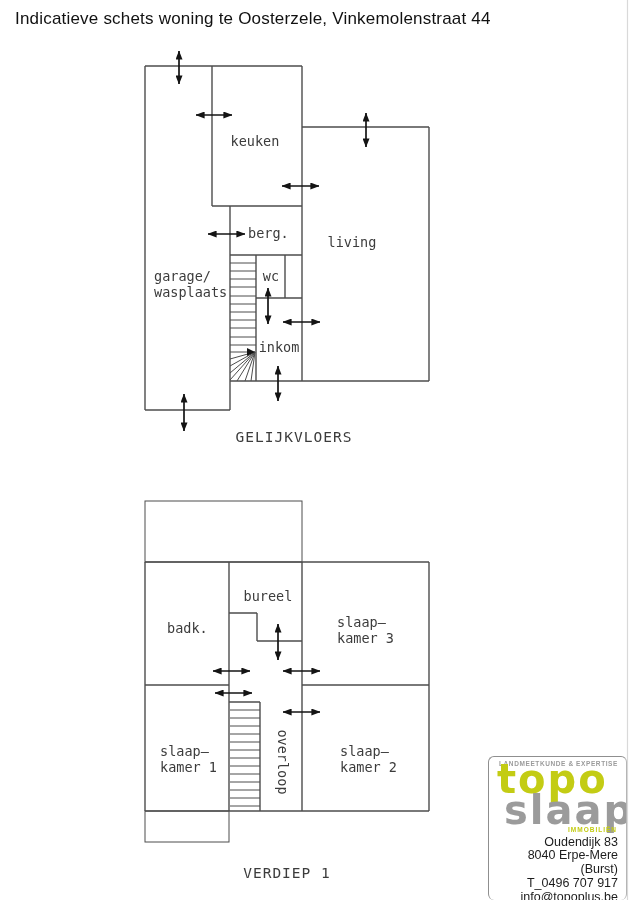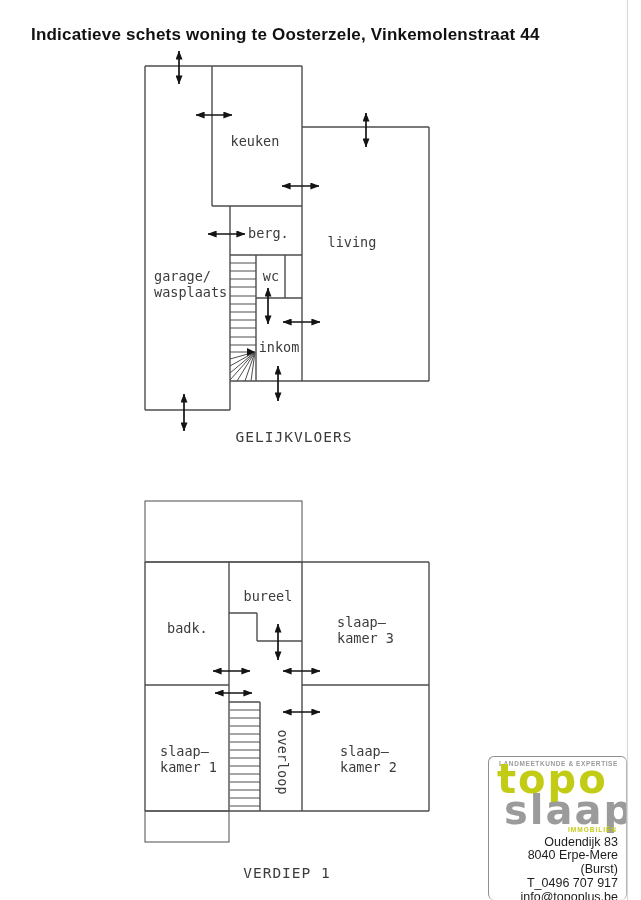--- a/index.html
+++ b/index.html
@@ -6,22 +6,22 @@
     margin: 0; padding: 0;
     width: 641px; height: 900px;
     background: #ffffff;
     overflow: hidden;
     font-family: "Liberation Sans", sans-serif;
   }
   .page { position: relative; width: 641px; height: 900px; background: #fff; }
 
   .doc-title {
     position: absolute; left: 15px; top: 9px;
-    font-size: 17px; font-weight: bold; color: #111;
-    letter-spacing: 0.2px; margin: 16px;
+    font-size: 17px; font-weight: normal; color: #111;
+    letter-spacing: 0.2px; margin: 0;
   }
 
   svg.plan { position: absolute; left: 0; top: 0; }
 
   .wall   { stroke: #4d4d4d; stroke-width: 1.4; fill: none; }
   .thin   { stroke: #4d4d4d; stroke-width: 1;   fill: none; }
   .arrow  { stroke: #141414; stroke-width: 1.7; fill: none; }
   .edge   { stroke: #d9d9d9; stroke-width: 1.2; }
 
   text.room {

